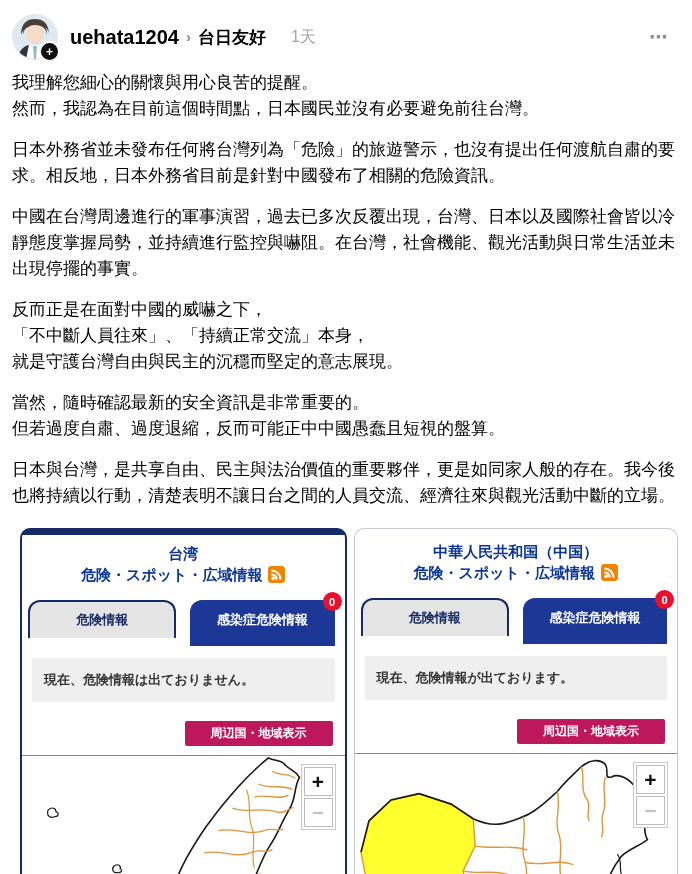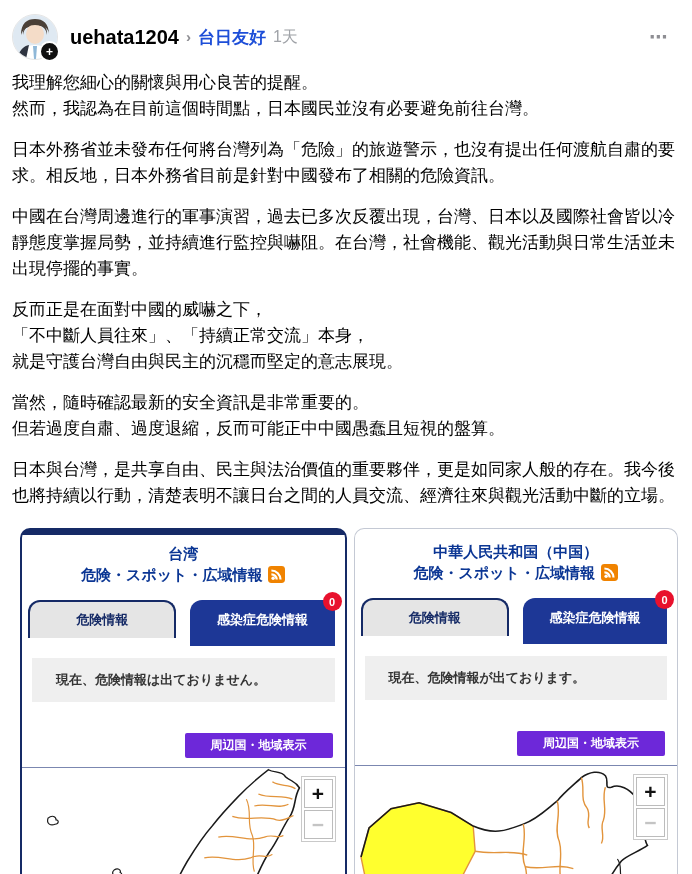--- a/index.html
+++ b/index.html
@@ -11,43 +11,43 @@
   
   .post-header{display:flex;align-items:center;padding:14px 18px 2px 12px;}
   .avatar-wrap{position:relative;width:46px;height:46px;flex:0 0 auto;cursor:pointer;}
   .avatar{width:44px;height:44px;border-radius:50%;overflow:hidden;border:1px solid #e4e4e4;background:#eef3f8;display:block;}
   .plus-badge{position:absolute;right:-2px;bottom:-2px;width:17px;height:17px;border-radius:50%;
     background:#101010;color:#fff;border:2px solid #fff;display:flex;align-items:center;justify-content:center;
     font-size:12px;font-weight:bold;line-height:1;}
   .header-line{display:flex;align-items:center;margin-left:12px;gap:7px;flex:1;min-width:0;}
   .username{font-weight:bold;font-size:20px;color:#000;}
   .chevron{color:#8e8e93;font-size:15px;font-weight:bold;transform:translateY(-1px);}
-  .community{font-weight:bold;font-size:17px;color:#1d4ed8;}
-  .timestamp{color:#a0a3a8;font-size:16px;margin-left:0;}
+  .community{font-weight:bold;font-size:17px;color:#000000;}
+  .timestamp{color:#a0a3a8;font-size:16px;margin-left:18px;}
   .more-btn{color:#8e8e93;font-size:18px;font-weight:bold;letter-spacing:1px;padding:4px 6px;cursor:pointer;line-height:1;}
   
   .post-text{padding:8px 12px 4px;font-size:17px;line-height:26px;}
   .post-text p{margin:0 0 15px;}
   .ln{display:block;}
   
   .cards-row{display:flex;gap:7px;padding:0 14px 0 20px;height:393px;overflow:hidden;align-items:stretch;}
   .card{flex:1;background:#fff;display:flex;flex-direction:column;min-width:0;position:relative;}
   .card-left{border:2px solid #152a66;border-bottom:none;border-radius:10px 10px 0 0;}
   .card-right{border:1px solid #c4c9d4;border-bottom:none;border-radius:10px 10px 0 0;padding-top:4px;}
   .card-topbar{height:5px;background:#152a66;border-radius:6px 6px 0 0;}
   .card-title{text-align:center;color:#0b3694;font-weight:bold;font-size:15px;line-height:21px;padding-top:8px;}
   .rss-icon{display:inline-block;width:17px;height:17px;vertical-align:-3px;margin-left:6px;}
   .tabs{margin-top:15px;display:flex;gap:14px;padding:0 10px 0 6px;height:46px;align-items:flex-start;}
   .tab{flex:1;display:flex;align-items:center;justify-content:center;font-size:13px;font-weight:bold;border-radius:12px 12px 0 0;}
   .tab-active{height:36px;background:#e5e5e5;border:2px solid #152a66;border-bottom:none;color:#152a66;}
   .tab-inactive{height:46px;background:#1d3796;color:#fff;position:relative;padding-bottom:6px;box-sizing:border-box;}
   .badge{position:absolute;top:-8px;right:-7px;width:19px;height:19px;border-radius:50%;background:#e8112d;
     color:#fff;font-size:11px;font-weight:bold;display:flex;align-items:center;justify-content:center;}
-  .notice{margin:12px 10px 16px;background:#efefef;padding:13px 24px;font-size:13px;font-weight:bold;color:#333;}
-  .region-btn{margin:15px 12px 0 auto;width:max-content;background:#6d28d9;color:#fff;font-size:12px;
+  .notice{margin:12px 10px 4px;background:#efefef;padding:13px 12px;font-size:13px;font-weight:bold;color:#333;}
+  .region-btn{margin:15px 12px 0 auto;width:max-content;background:#be185d;color:#fff;font-size:12px;
     font-weight:bold;padding:4px 26px;border-radius:2px;}
   .map{flex:1;min-height:0;margin-top:9px;position:relative;border-top:1px solid #7b87b0;overflow:hidden;}
   .map svg{display:block;width:100%;height:100%;}
   .zoom-ctl{position:absolute;top:8px;right:9px;background:#fff;border:1px solid #c9c9c9;padding:2px;}
   .zoom-box{width:27px;height:27px;background:#fff;border:1px solid #bcbcbc;display:flex;align-items:center;
     justify-content:center;font-size:21px;line-height:1;}
   .zoom-in{color:#111;font-weight:bold;margin-bottom:2px;}
   .zoom-out{color:#c4c4c4;font-weight:bold;}
 </style>
 </head>

